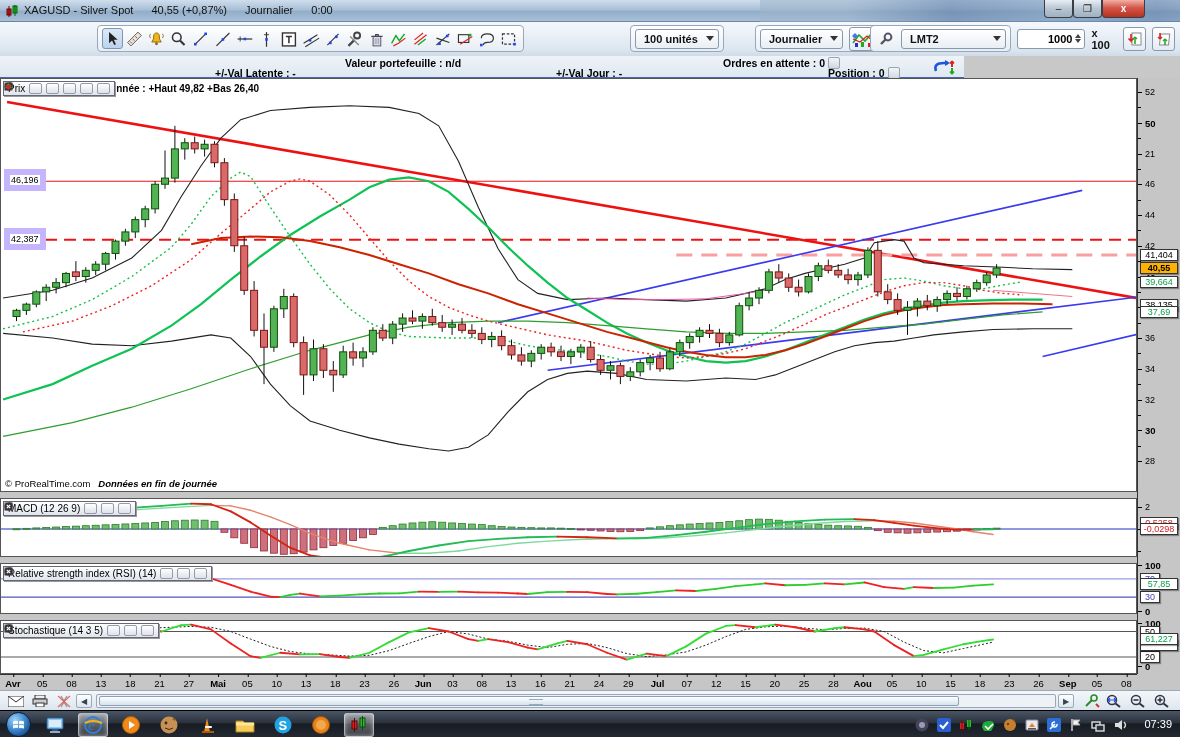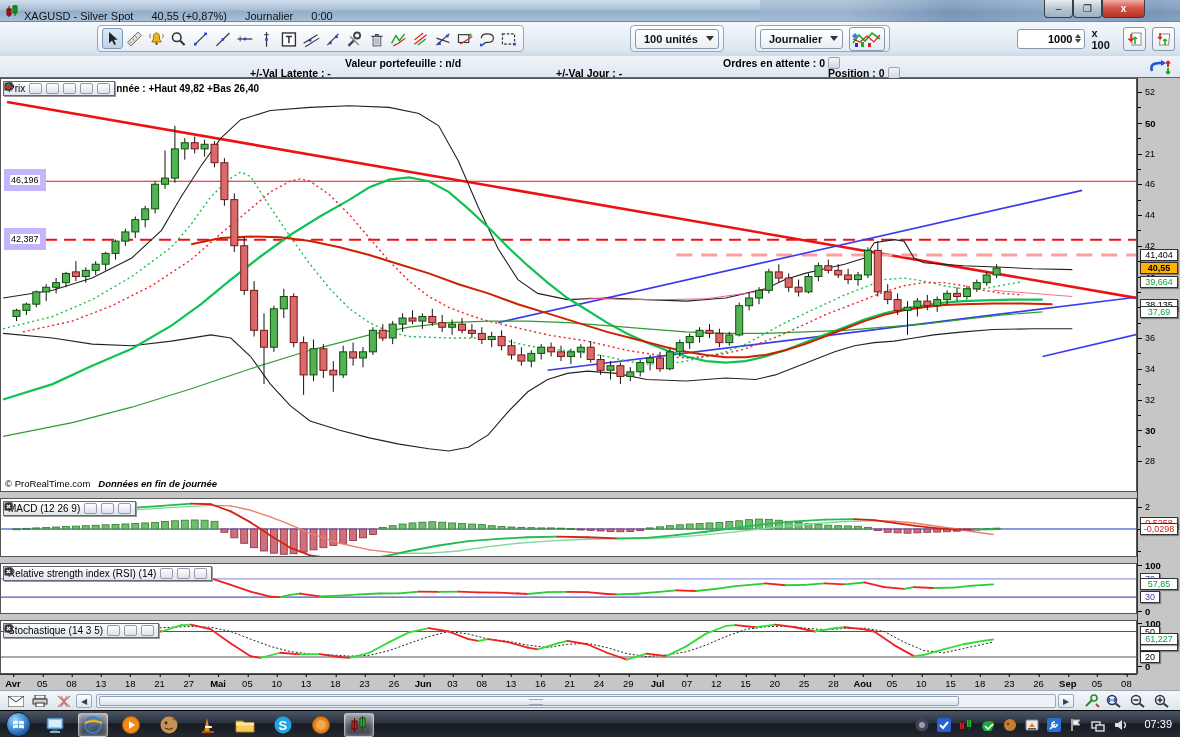--- a/index.html
+++ b/index.html
@@ -5,21 +5,21 @@
   html,body{margin:0;padding:0;background:#555;}
   *{box-sizing:border-box;}
   .screen{position:relative;width:1180px;height:737px;overflow:hidden;
     font-family:"Liberation Sans","DejaVu Sans",sans-serif;background:#c8c8c8;}
   
   .titlebar{position:absolute;left:0;top:0;width:1180px;height:22px;
     background:linear-gradient(180deg,#cfdeed 0%,#a9c0d6 45%,#93aec9 55%,#a8c0d8 100%);
     border-bottom:1px solid #6d86a0;}
   .titlebar .photo{position:absolute;right:0;top:0;width:420px;height:22px;
     background:radial-gradient(circle at 70% 40%,#7d9cc0 0%,#5f7ea8 35%,#9db4cc 70%);opacity:.55;}
-  .title-text{position:absolute;left:24px;top:10px;font-size:11px;color:#111;white-space:nowrap;}
+  .title-text{position:absolute;left:24px;top:4px;font-size:11px;color:#111;white-space:nowrap;}
   .title-text span{margin-right:18px;}
   .app-icon{position:absolute;left:5px;top:4px;width:14px;height:14px;}
   .winbtns{position:absolute;right:35px;top:0;display:flex;}
   .winbtn{width:29px;height:18px;border:1px solid #3a3f46;border-top:none;border-radius:0 0 4px 4px;
     background:linear-gradient(180deg,#e8eef4,#b9c6d2 50%,#9fb0bf);color:#222;font-size:10px;
     display:flex;align-items:center;justify-content:center;line-height:1;}
   .winbtn.close{width:43px;background:linear-gradient(180deg,#f2b0a6,#d4574a 45%,#b8321f);color:#fff;font-weight:bold;}
   
   .toolbar{position:absolute;left:0;top:22px;width:1180px;height:34px;
     background:linear-gradient(180deg,#f4f8fc,#dde7f0 80%,#cfdbe7);}
@@ -32,21 +32,21 @@
     font-size:11px;font-weight:bold;color:#111;display:flex;align-items:center;padding:0 4px 0 8px;gap:8px;}
   .dd-arrow{width:0;height:0;border-left:4px solid transparent;border-right:4px solid transparent;border-top:5px solid #333;}
   .spinbox{height:20px;width:72px;border:1px solid #8899ab;border-radius:3px;background:#fff;
     font-size:11px;font-weight:bold;display:flex;align-items:center;justify-content:flex-end;padding:0 3px;gap:3px;}
   .spin{display:flex;flex-direction:column;gap:1px;}
   .spin i{width:0;height:0;border-left:3px solid transparent;border-right:3px solid transparent;}
   .spin i.up{border-bottom:4px solid #444;}
   .spin i.dn{border-top:4px solid #444;}
   .mini-label{font-size:11px;font-weight:bold;color:#111;}
   
-  .infobar{position:absolute;left:0;top:56px;width:1180px;height:22px;
+  .infobar{position:absolute;left:0;top:56px;width:964px;height:22px;
     background:linear-gradient(180deg,#eef3f8,#dfe8f0);border-bottom:1px solid #4466bb;padding-left:47px;}
   .info-item{position:absolute;font-size:10.5px;font-weight:bold;color:#000;white-space:nowrap;display:flex;gap:3px;align-items:center;}
   .mini-ico{width:12px;height:12px;border:1px solid #9aa5b1;border-radius:2px;
     background:linear-gradient(180deg,#f2f5f8,#cfd8e0);}
   
   .chart-area{position:absolute;left:0;top:78px;width:1180px;height:612px;background:#c6c6c6;}
   .panel{position:absolute;left:0;width:1137px;background:#fff;border:1px solid #555;}
   .panel svg{position:absolute;left:0;top:0;}
   #p-price{top:0;height:414px;}
   #p-macd{top:420px;height:59px;}
@@ -271,20 +271,32 @@
         <svg width="30" height="18" class="ico-svg">
             <polyline points="1,13 7,5 13,11 20,3 28,9" fill="none" stroke="#22aa22" stroke-width="1.6"></polyline>
             <polyline points="1,9 8,12 15,6 22,12 28,5" fill="none" stroke="#dd2222" stroke-width="1.2"></polyline>
             <rect x="3" y="13" width="3" height="4" fill="#2a2acc"></rect>
             <rect x="9" y="12" width="3" height="5" fill="#22aa22"></rect>
             <rect x="16" y="13" width="3" height="4" fill="#dd2222"></rect>
             <path d="M3 3 l3 3 -3 3 -3 -3 z" fill="#4477ee"></path>
           </svg>
       </button>
     </div>
+    <div class="toolgroup" style="left:870px;gap:5px;">
+      <button class="toolbtn">
+        <svg width="14" height="14" class="ico-svg">
+            <circle cx="9" cy="5" r="3.4" fill="none" stroke="#556" stroke-width="2"></circle>
+            <line x1="2" y1="12" x2="7" y2="7" stroke="#556" stroke-width="2.4"></line>
+          </svg>
+      </button>
+      <div class="dropdown" style="width:105px;justify-content:space-between;">
+          <span>LMT2</span>
+          <i class="dd-arrow"></i>
+        </div>
+    </div>
     <div class="toolgroup" style="left:1012px;gap:6px;border-color:transparent;background:transparent;">
       <div class="spinbox">
           <span>1000</span>
           <span class="spin">
             <i class="up"></i>
             <i class="dn"></i>
           </span>
         </div>
       <span class="mini-label">x 100</span>
       <button class="toolbtn" style="width:24px;height:24px;border:1px solid #8899ab;background:linear-gradient(180deg,#fff,#e4ebf3);">
@@ -302,21 +314,21 @@
             <path d="M4 8 l-2 -2 M4 8 l2 -2" stroke="#d22" fill="none" stroke-width="1.4"></path>
             <path d="M9 14 v-6" stroke="#2a2" stroke-width="1.6"></path>
             <path d="M9 8 l-2 2 M9 8 l2 2" stroke="#2a2" fill="none" stroke-width="1.4"></path>
           </svg>
       </button>
     </div>
   </div>
 
   <div class="infobar">
     <div class="info-item" style="left:345px;top:1px;">Valeur portefeuille : n/d</div>
-    <div class="info-item" style="left:215px;top:11px;margin-left:35px;">+/-Val Latente : -</div>
+    <div class="info-item" style="left:215px;top:11px;">+/-Val Latente : -</div>
     <div class="info-item" style="left:556px;top:11px;">+/-Val Jour : -</div>
     <div class="info-item" style="left:723px;top:1px;">
         <span>Ordres en attente : 0</span>
         <span class="mini-ico"></span>
       </div>
     <div class="info-item" style="left:828px;top:11px;">
         <span>Position : 0</span>
         <span class="mini-ico"></span>
       </div>
     <div class="info-item" style="right:8px;top:3px;">

